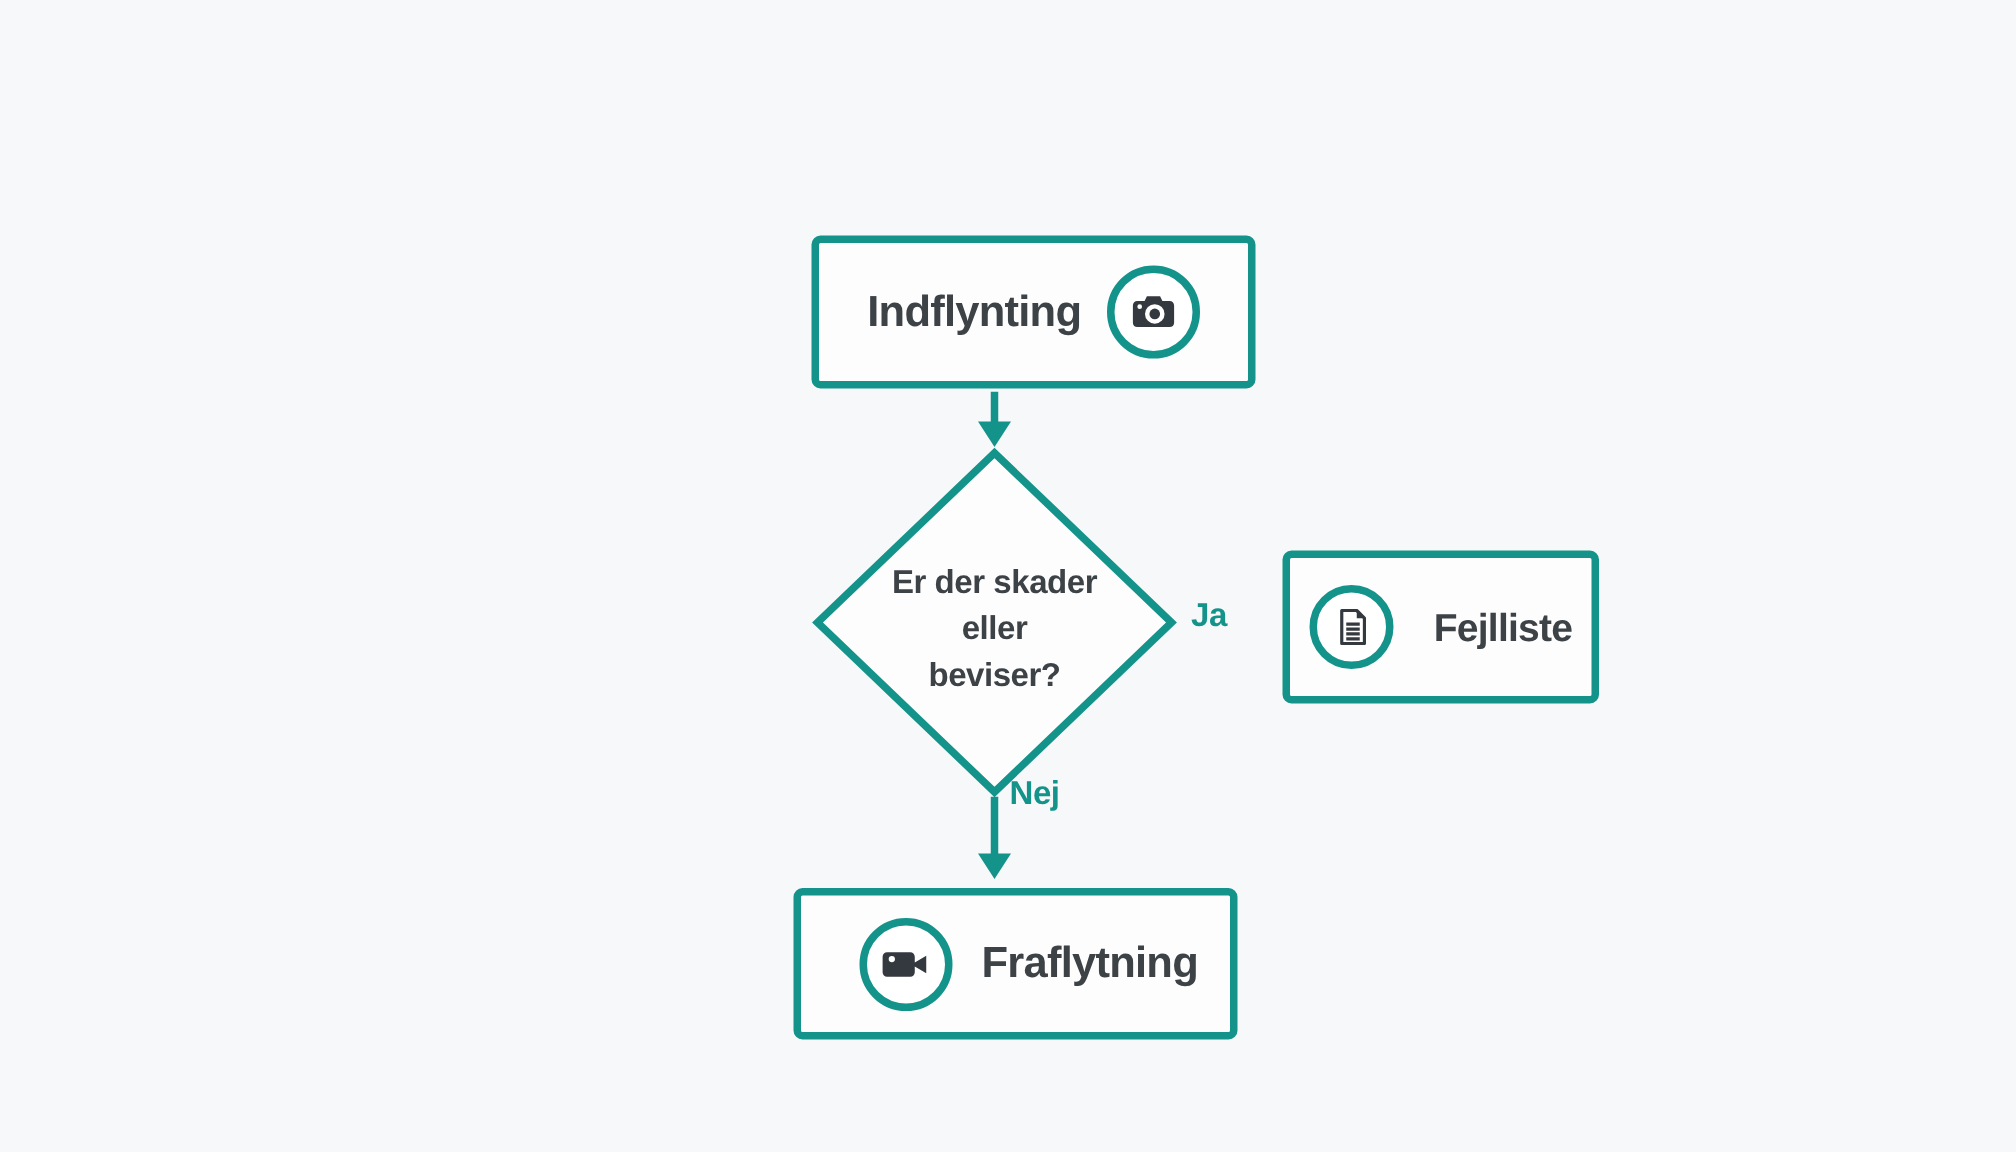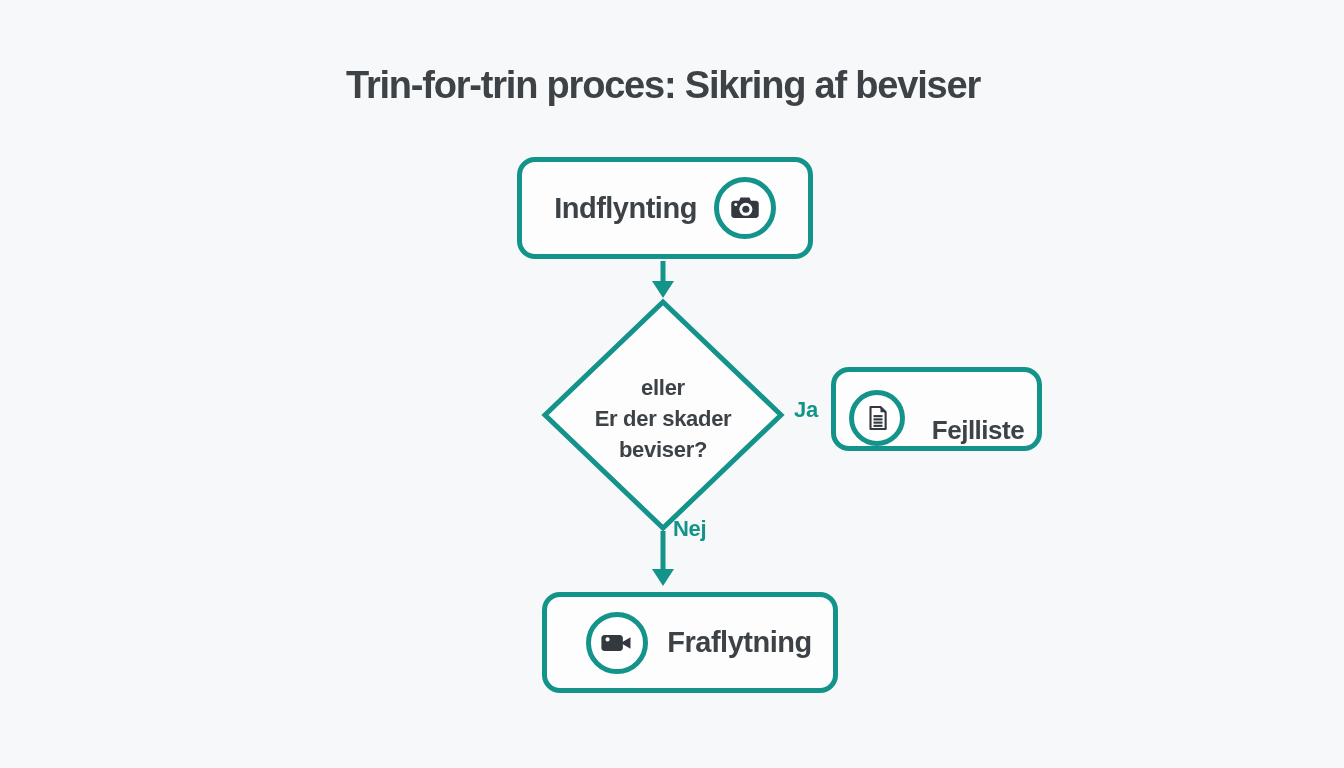--- a/index.html
+++ b/index.html
@@ -18,28 +18,29 @@
     font-size:38px;
     font-weight:bold;
     letter-spacing:-1.2px;
     color:#3d4247;
   }
 
   .node {
     position:absolute;
     background:#fdfdfe;
     border:5px solid #14938a;
-    border-radius:18px;
+    border-radius:6px;
     display:flex;
     align-items:center;
     justify-content:center;
+    margin-left:24px;
   }
   #node-indflytning { left:517px; top:157px; width:296px; height:102px; gap:17px; }
-  #node-fejlliste   { left:831px; top:367px; width:211px; height:84px;  gap:27px;align-items:flex-end; }
-  #node-fraflytning { left:542px; top:592px; width:296px; height:101px; gap:19px;padding-left:18px; }
+  #node-fejlliste   { left:831px; top:367px; width:211px; height:102px;  gap:27px; }
+  #node-fraflytning { left:505px; top:592px; width:296px; height:101px; gap:19px;padding-left:18px; }
 
   .node-label {
     font-weight:bold;
     color:#3d4247;
     letter-spacing:-0.5px;
     white-space:nowrap;
   }
   #node-indflytning .node-label { font-size:29px; }
   #node-fejlliste   .node-label { font-size:26px; }
   #node-fraflytning .node-label { font-size:29px; }
@@ -80,21 +81,20 @@
     letter-spacing:-0.3px;
   }
   #edge-label-ja  { left:794px; top:397px; }
   #edge-label-nej { left:673px; top:516px; }
 </style>
 </head>
 <body>
 
 <div class="stage">
 
-  <div class="title">Trin-for-trin proces: Sikring af beviser</div>
 
   <div class="node" id="node-indflytning">
     <span class="node-label">Indflynting</span>
     <span class="icon-ring ring-62">
       <svg viewBox="0 0 24 24" width="34" height="34" aria-hidden="true">
         <path d="M8.9 4.6 L7.8 6.8 H4.4 C3.2 6.8 2.3 7.7 2.3 8.9 V17 C2.3 18.2 3.2 19.1 4.4 19.1 H19.6 C20.8 19.1 21.7 18.2 21.7 17 V8.9 C21.7 7.7 20.8 6.8 19.6 6.8 H16.2 L15.1 4.6 Z" fill="#34393f"></path>
         <circle cx="12.6" cy="12.9" r="4.6" fill="#ffffff"></circle>
         <circle cx="12.6" cy="12.9" r="2.5" fill="#34393f"></circle>
         <circle cx="5.5" cy="9.5" r="1.1" fill="#ffffff"></circle>
       </svg>
@@ -105,22 +105,22 @@
     <svg width="34" height="38">
       <line x1="17" y1="0" x2="17" y2="21" stroke="#14938a" stroke-width="5"></line>
       <polygon points="6,20 28,20 17,37" fill="#14938a"></polygon>
     </svg>
   </div>
 
   <svg class="diamond-svg" width="246" height="236">
     <polygon points="123,5 241,118 123,231 5,118" fill="#fdfdfe" stroke="#14938a" stroke-width="5"></polygon>
   </svg>
   <div class="diamond-text">
+    <div>Er der skader</div>
     <div>eller</div>
-    <div>Er der skader</div>
     <div>beviser?</div>
   </div>
 
   <div class="edge-label" id="edge-label-ja">Ja</div>
 
   <div class="node" id="node-fejlliste">
     <span class="icon-ring ring-56">
       <svg viewBox="0 0 24 24" width="30" height="30" aria-hidden="true">
         <path d="M6.8 3.2 H14.8 L18.9 7.3 V20.8 H6.8 Z" fill="#ffffff" stroke="#34393f" stroke-width="1.7" stroke-linejoin="round"></path>
         <path d="M14.8 3.2 V7.3 H18.9 Z" fill="#34393f"></path>

